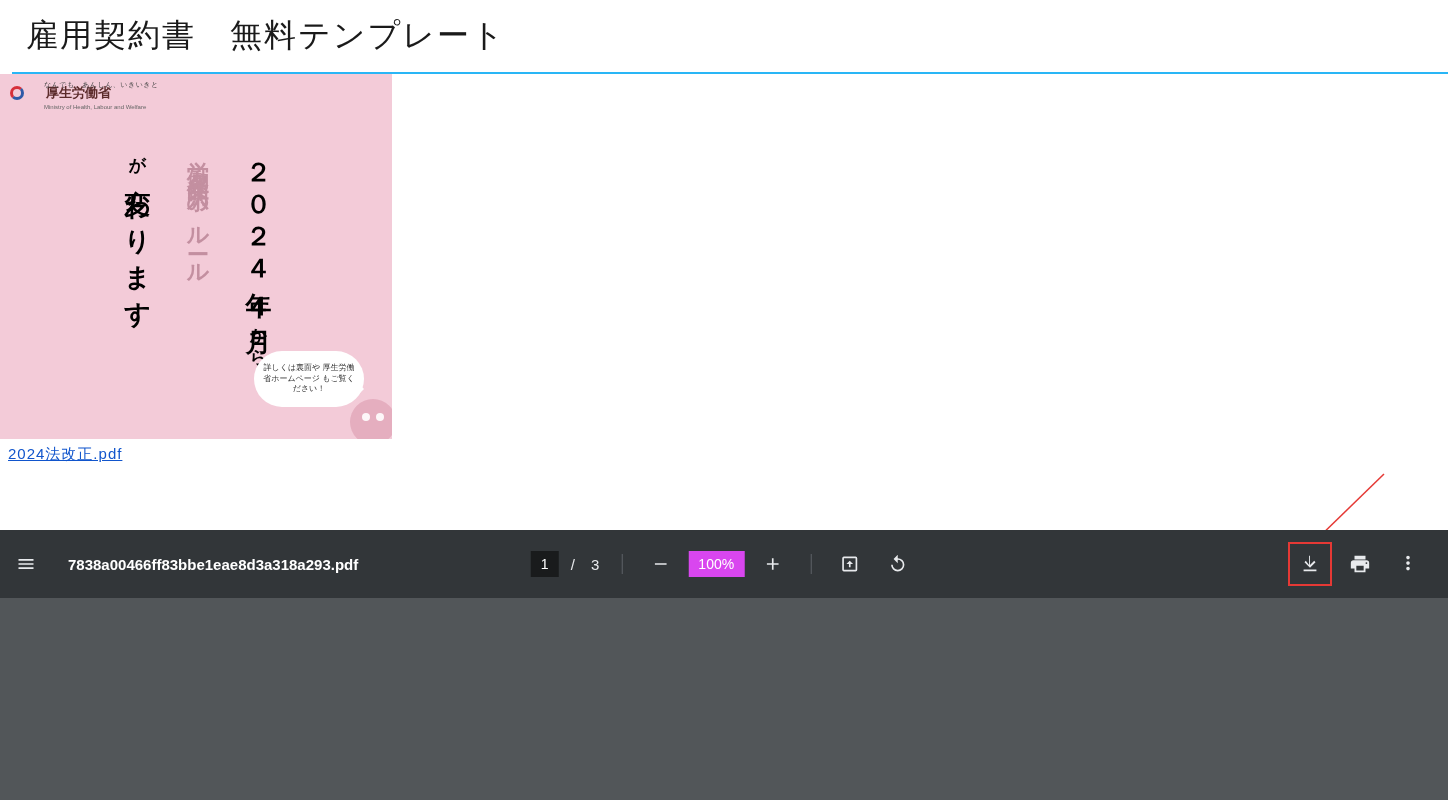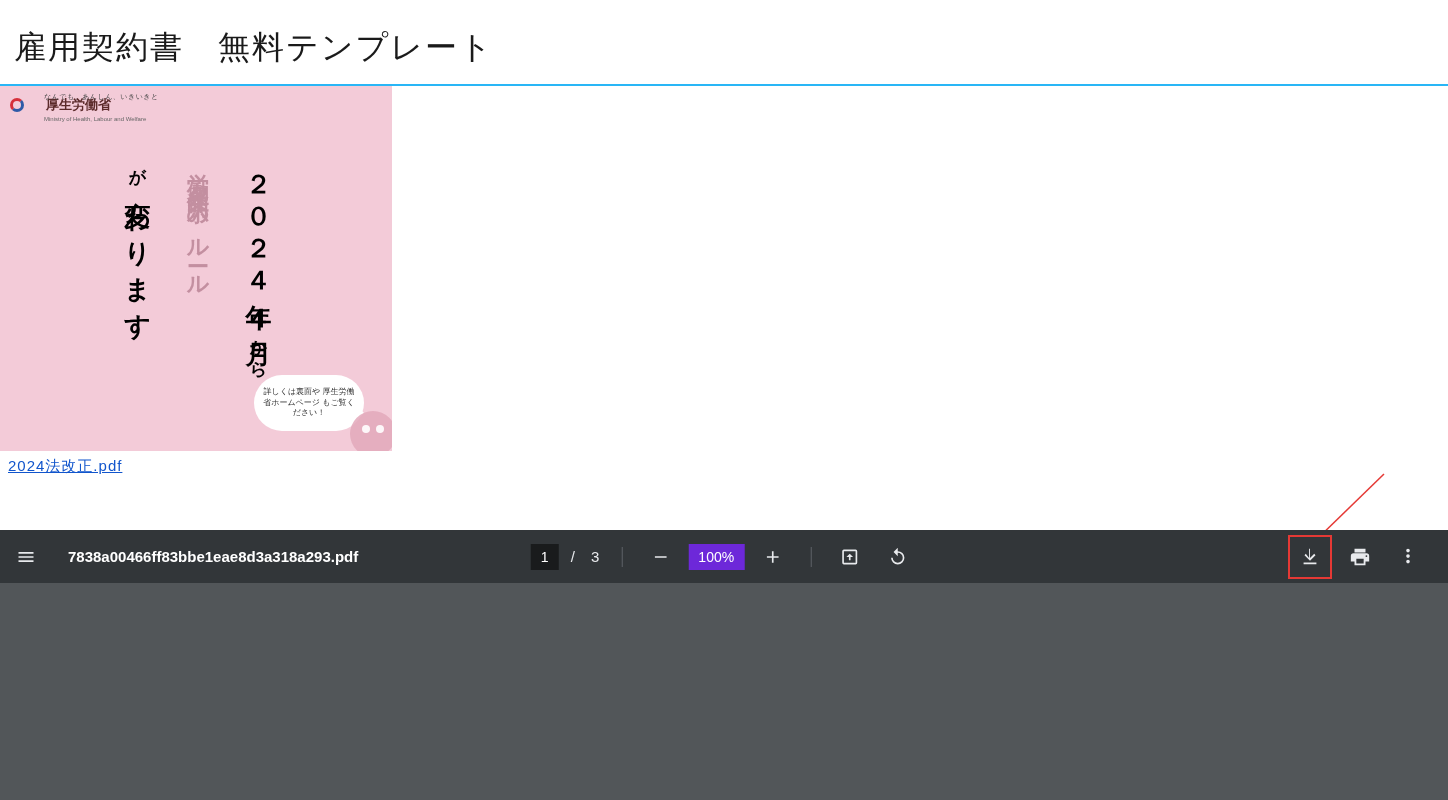--- a/index.html
+++ b/index.html
@@ -9,23 +9,24 @@
       width: 1448px;
       height: 800px;
       overflow: hidden;
       position: relative;
     }
     .page-heading {
       font-family: Liberation Mono, monospace;
       font-size: 32px;
       font-weight: 400;
       color: #1a1a1a;
-      padding: 26px 0 14px 14px;
+      padding: 14px 0 14px 14px;
       letter-spacing: 2px;
       border-bottom: 2px solid #29b6f6;
+      margin-left: 12px;
     }
     .thumb-area {
       padding: 0;
     }
     .thumb-card {
       width: 392px;
       height: 365px;
       background: #f3cbd8;
       position: relative;
       overflow: hidden;
@@ -108,21 +109,21 @@
       font-weight:700;
       color:#000;
       letter-spacing:6px;
     }
     .vcol.change .smga{
       font-size:17px;
     }
     .speech{
       position:absolute;
       right:28px;
-      bottom:20px;
+      bottom:32px;
       width:110px;
       height:56px;
       background:#fff;
       border-radius:28px;
       display:flex;
       align-items:center;
       justify-content:center;
       text-align:center;
       font-size:8px;
       line-height:1.3;
@@ -179,21 +180,21 @@
     
     .pdf-viewer{
       position:absolute;
       left:0;
       right:0;
       top:530px;
       bottom:0;
       background:#525659;
     }
     .pdf-toolbar{
-      height:53px;
+      height:68px;
       background:#323639;
       display:flex;
       align-items:center;
       color:#fff;
       padding:0 20px 0 6px;
     }
     .tb-btn{
       width:40px;
       height:40px;
       display:flex;
@@ -234,21 +235,21 @@
     }
     .vdiv{
       width:1px;
       height:20px;
       background:#5f6368;
       margin:0 10px;
     }
     .zoom-val{
       width:56px;
       height:26px;
-      background:#6d28d9;
+      background:#d946ef;
       color:#fff;
       text-align:center;
       font-size:14px;
       line-height:26px;
       border:none;
     }
     .tb-right{
       margin-left:auto;
       display:flex;
       align-items:center;

